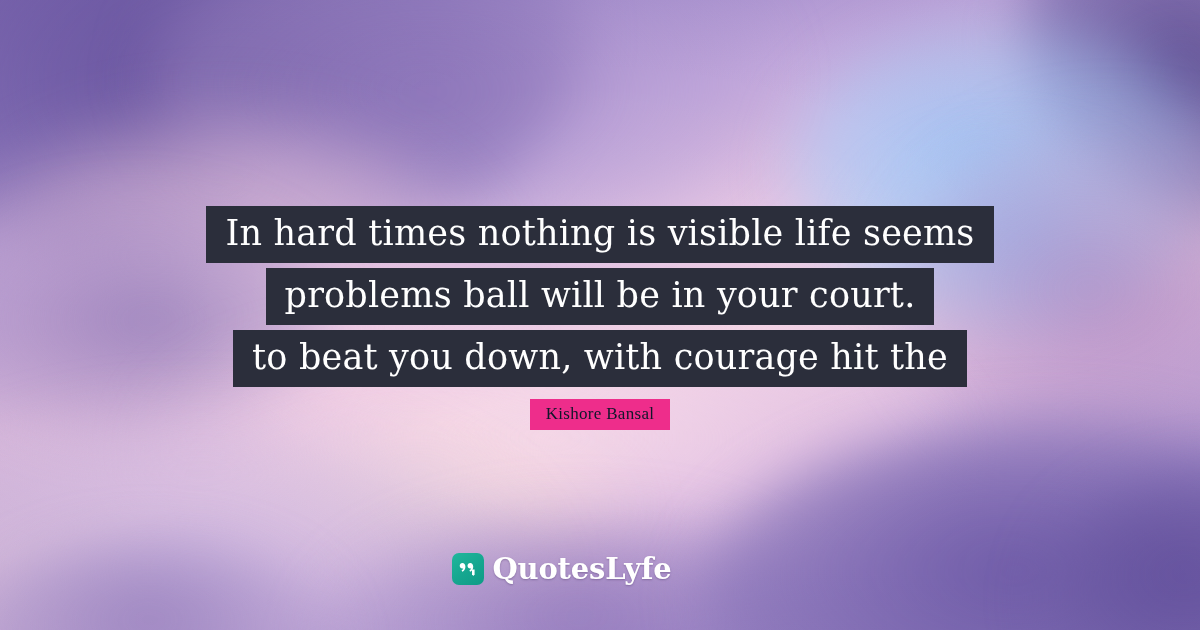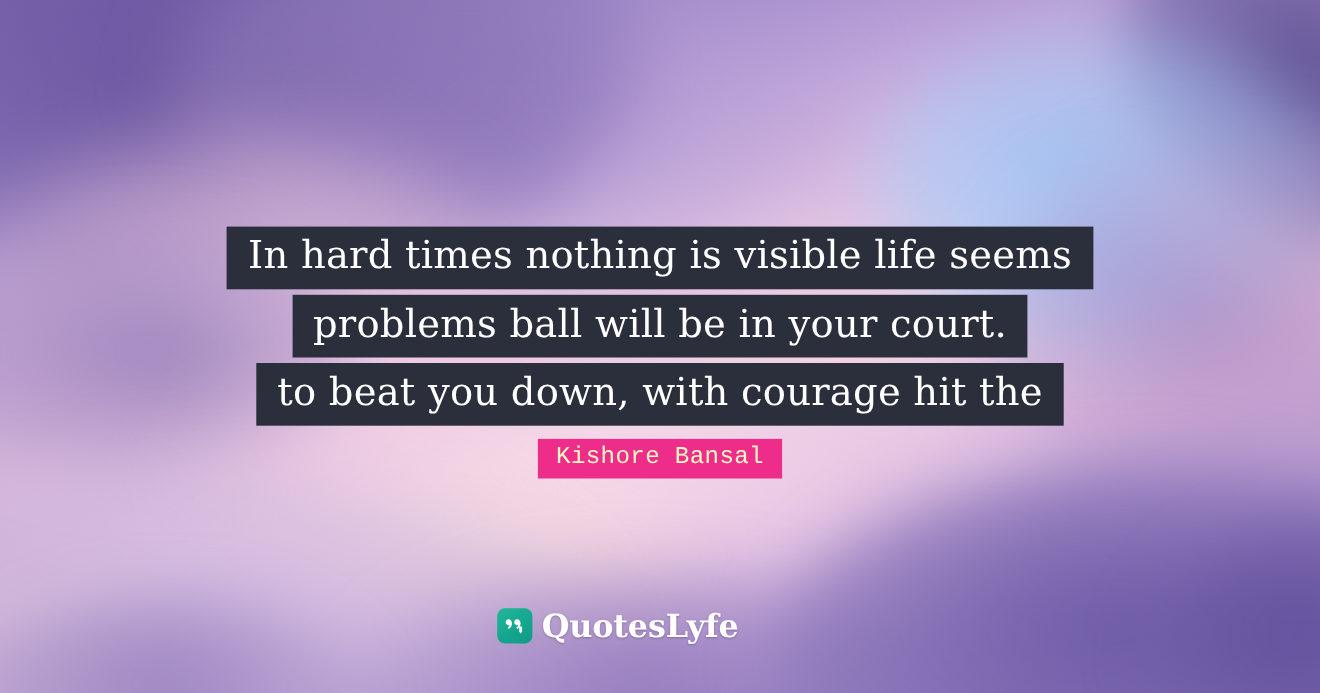--- a/index.html
+++ b/index.html
@@ -248,23 +248,23 @@
     position: absolute;
     left: 0;
     top: 399px;
     width: 1200px;
     text-align: center;
   }
 
   .author-badge {
     display: inline-block;
     background: #ee2d8b;
-    color: #fef9c3;
-    font-family: Liberation Mono, monospace;
-    font-size: 22px;
+    color: #0f172a;
+    font-family: Liberation Serif, serif;
+    font-size: 17px;
     line-height: 1;
     letter-spacing: 0.3px;
     padding: 6px 16px 8px 16px;
     white-space: nowrap;
   }
 
   
   .brand {
     position: absolute;
     left: 0;

